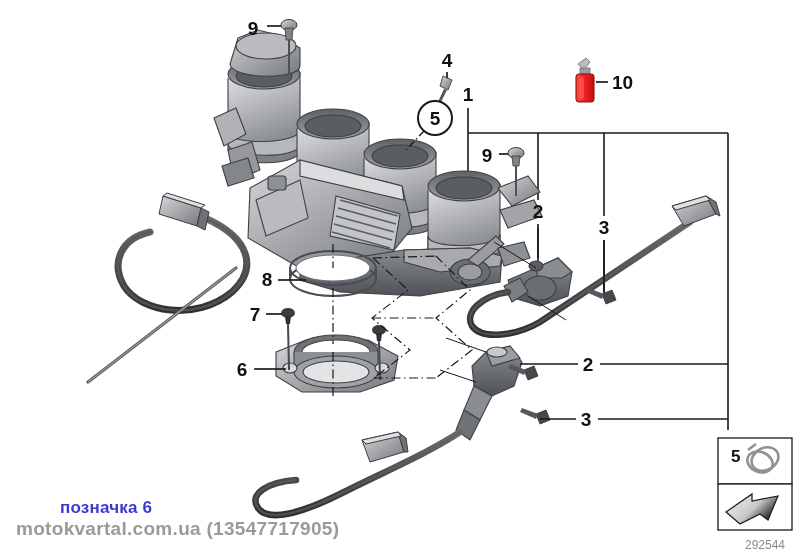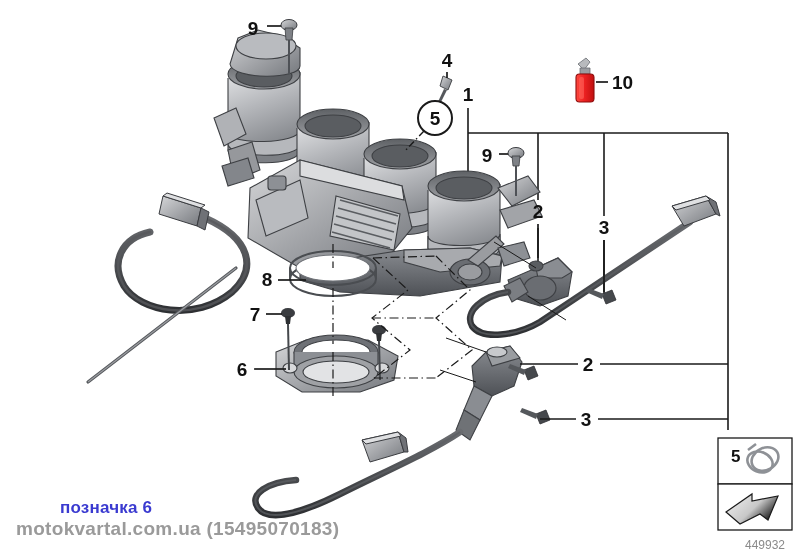--- a/index.html
+++ b/index.html
@@ -323,14 +323,14 @@
       <path d="M748 450 L756 444"></path>
     </g>
     <g>
       <path d="M726 512 L752 494 L752 501 L778 496 L768 520 L760 514 L740 524 Z" fill="url(#gArrow)" stroke="#1a1a1a" stroke-width="1.2"></path>
     </g>
   </g>
 
 </svg>
 
 <div class="wm-note">позначка 6</div>
-<div class="wm-url">motokvartal.com.ua (15495070183)</div>
-<div class="partno">449932</div>
+<div class="wm-url">motokvartal.com.ua (13547717905)</div>
+<div class="partno">292544</div>
 
 </body></html>

